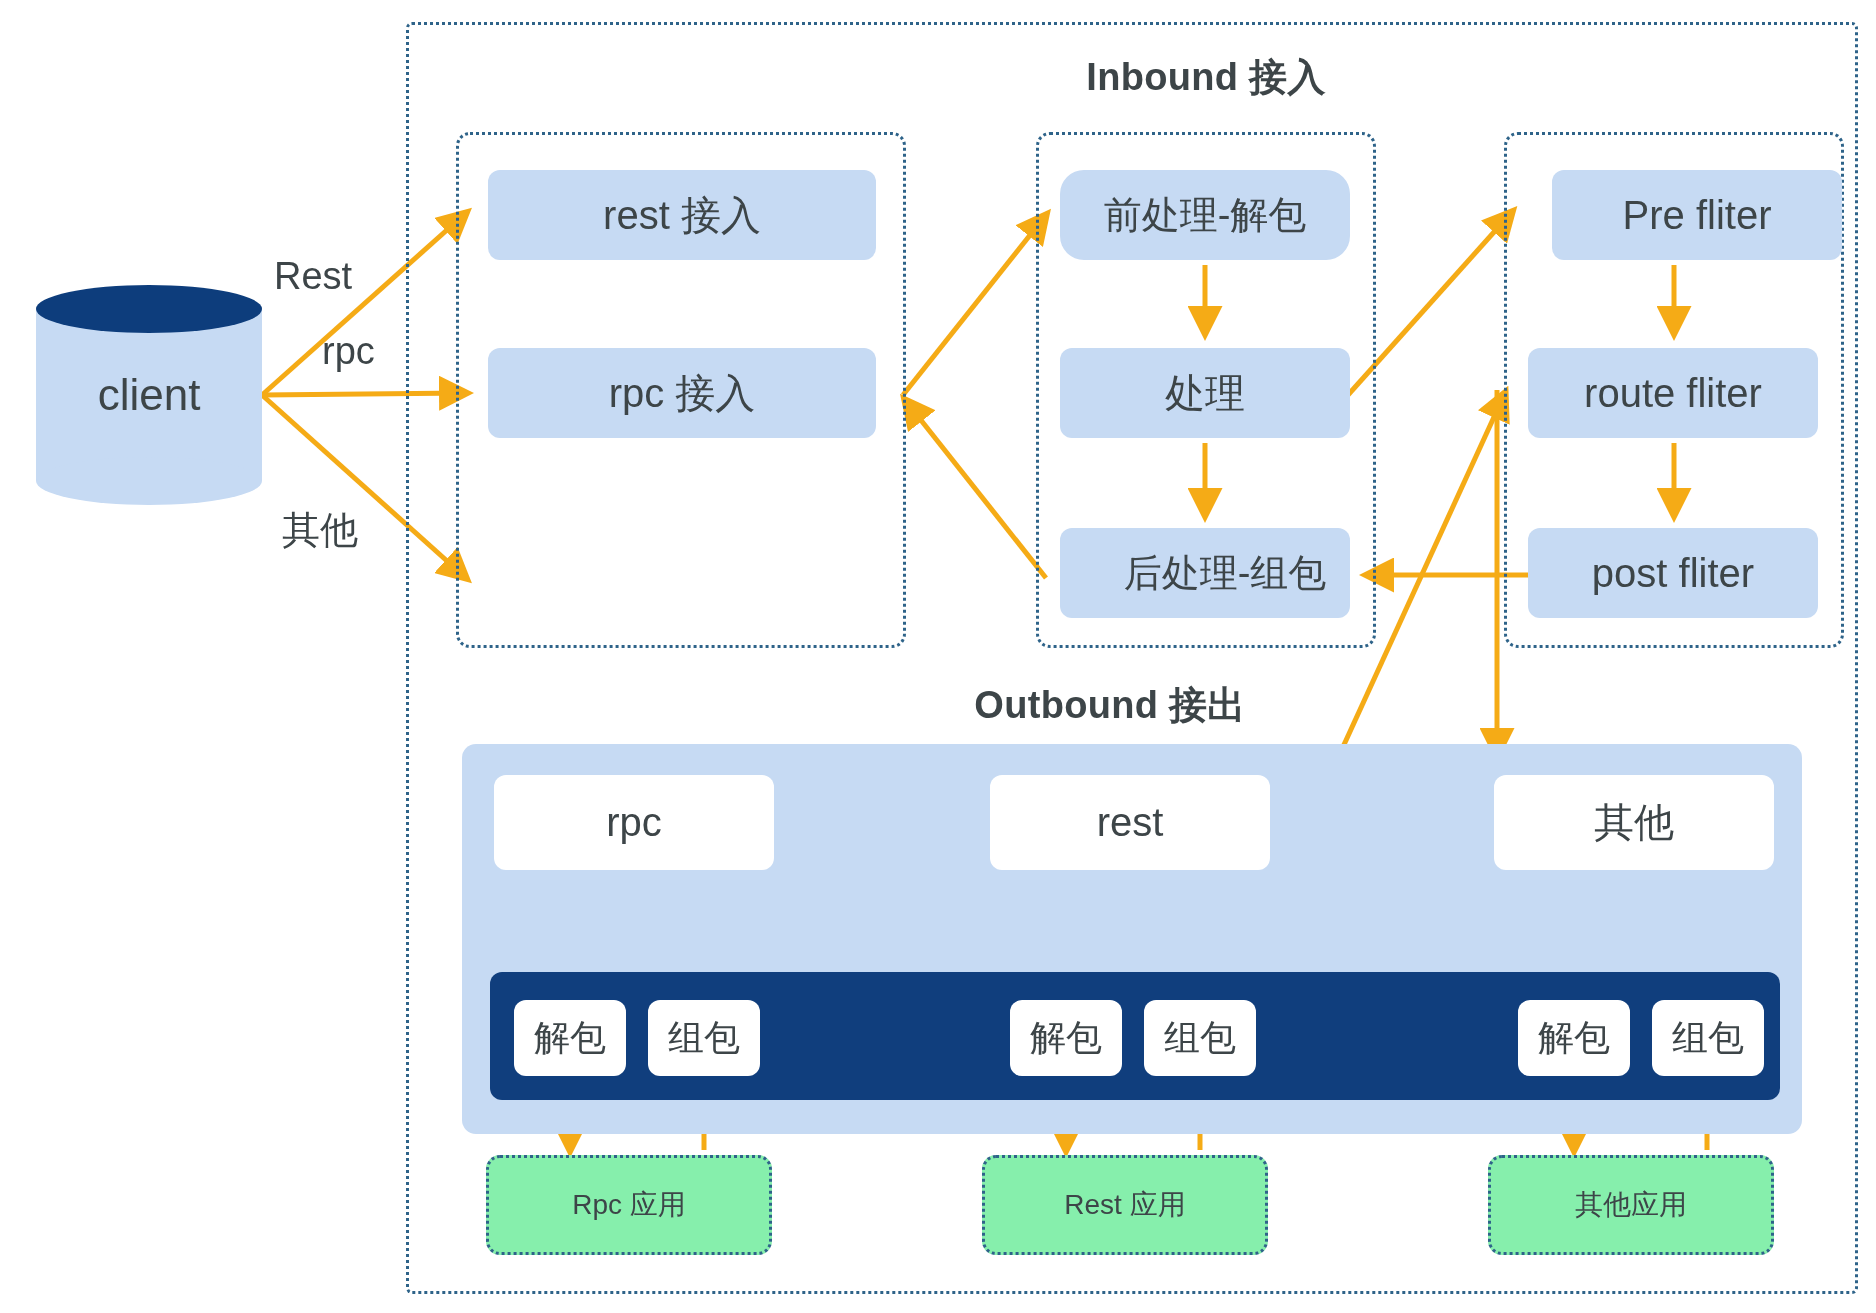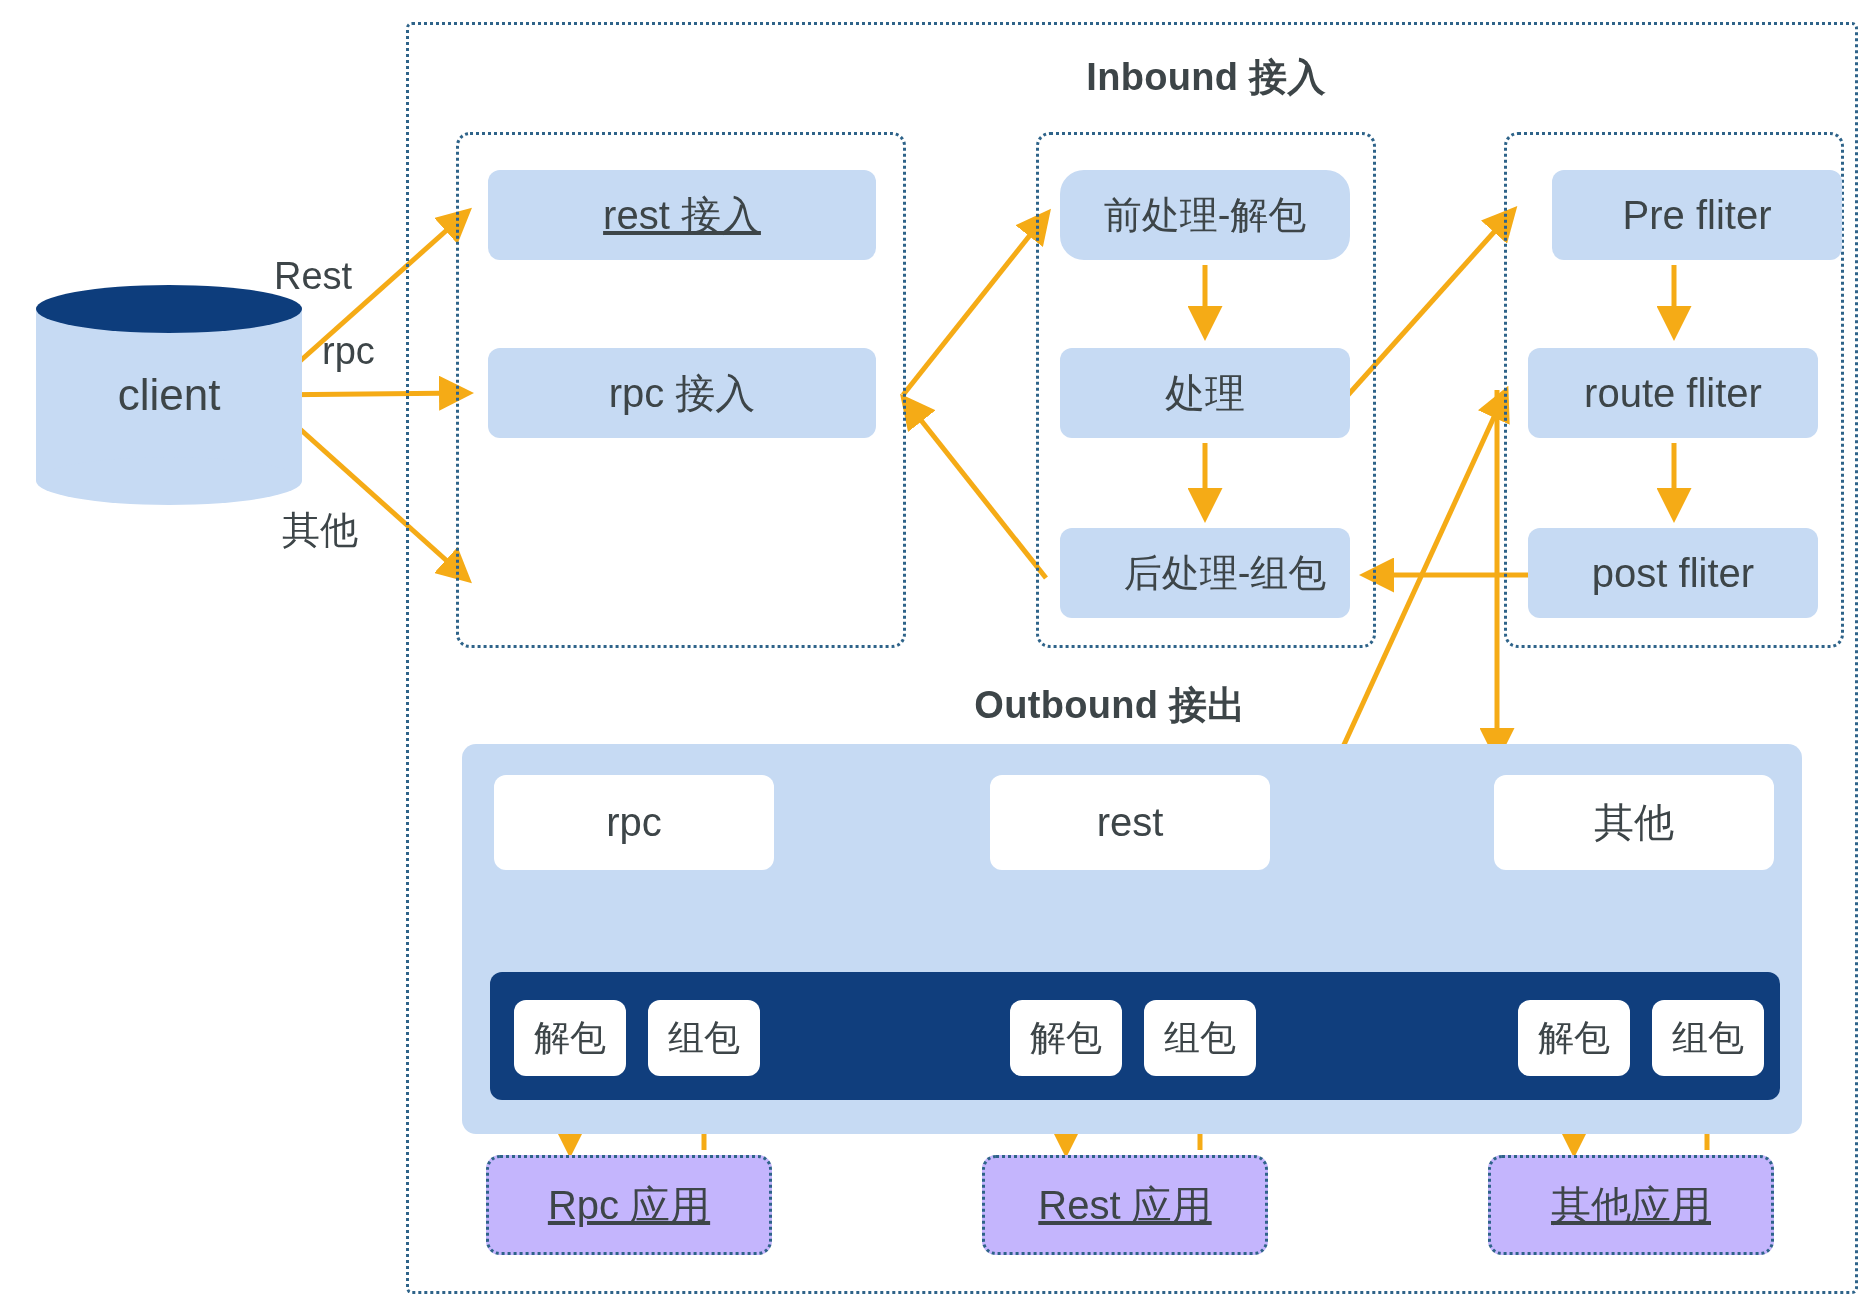--- a/index.html
+++ b/index.html
@@ -45,27 +45,26 @@
     display:flex;align-items:center;justify-content:center;
     font-size:40px;
     box-sizing:border-box;
     white-space:nowrap;
   }
 
   .dotted-app{
     position:absolute;
     border:3px dotted #2e6389;
     border-radius:14px;
-    background:#c4b5fd;
-    color:#3d4548;
-    display:flex;align-items:center;justify-content:center;
-    font-size:40px;
-    box-sizing:border-box;
-    white-space:nowrap;
-    text-decoration:underline;
+    background:#86efac;
+    color:#3d4548;
+    display:flex;align-items:center;justify-content:center;
+    font-size:28px;
+    box-sizing:border-box;
+    white-space:nowrap;
   }
 
   .outbound-panel{
     position:absolute;
     background:#c6daf3;
     border-radius:14px;
   }
   .navy-bar{
     position:absolute;
     background:#103e7d;
@@ -73,21 +72,21 @@
   }
 
   .edge-label{
     position:absolute;
     color:#3d4548;
     font-size:38px;
     white-space:nowrap;
   }
 
   
-  .cyl{position:absolute;padding-left:40px;}
+  .cyl{position:absolute;}
   .cyl .body{
     position:absolute;left:0;top:24px;width:100%;height:calc(100% - 48px);
     background:#c6daf3;
   }
   .cyl .top{
     position:absolute;left:0;top:0;width:100%;height:48px;
     background:#0d3d7c;border-radius:50%;
   }
   .cyl .bot{
     position:absolute;left:0;bottom:0;width:100%;height:48px;
@@ -158,21 +157,21 @@
     <div class="bot"></div>
     <div class="top"></div>
     <div class="lbl">client</div>
   </div>
 
   <div class="edge-label" style="left:274px;top:255px;">Rest</div>
   <div class="edge-label" style="left:322px;top:330px;">rpc</div>
   <div class="edge-label" style="left:282px;top:505px;">其他</div>
 
   <div class="dotted-box" style="left:456px;top:132px;width:450px;height:516px;"></div>
-  <div class="blue-box" style="left:488px;top:170px;width:388px;height:90px;text-decoration:underline;">rest 接入</div>
+  <div class="blue-box" style="left:488px;top:170px;width:388px;height:90px;">rest 接入</div>
   <div class="blue-box" style="left:488px;top:348px;width:388px;height:90px;">rpc 接入</div>
 
   <div class="group-title" style="left:1036px;top:52px;width:340px;">Inbound 接入</div>
   <div class="dotted-box" style="left:1036px;top:132px;width:340px;height:516px;"></div>
   <div class="blue-box" style="left:1060px;top:170px;width:290px;height:90px;font-size:38px;border-radius:24px;">前处理-解包</div>
   <div class="blue-box" style="left:1060px;top:348px;width:290px;height:90px;">处理</div>
   <div class="blue-box" style="left:1060px;top:528px;width:290px;height:90px;font-size:38px;padding-left:40px;">后处理-组包</div>
 
   <div class="dotted-box" style="left:1504px;top:132px;width:340px;height:516px;"></div>
   <div class="blue-box" style="left:1528px;top:170px;width:290px;height:90px;margin-left:24px;">Pre fliter</div>

